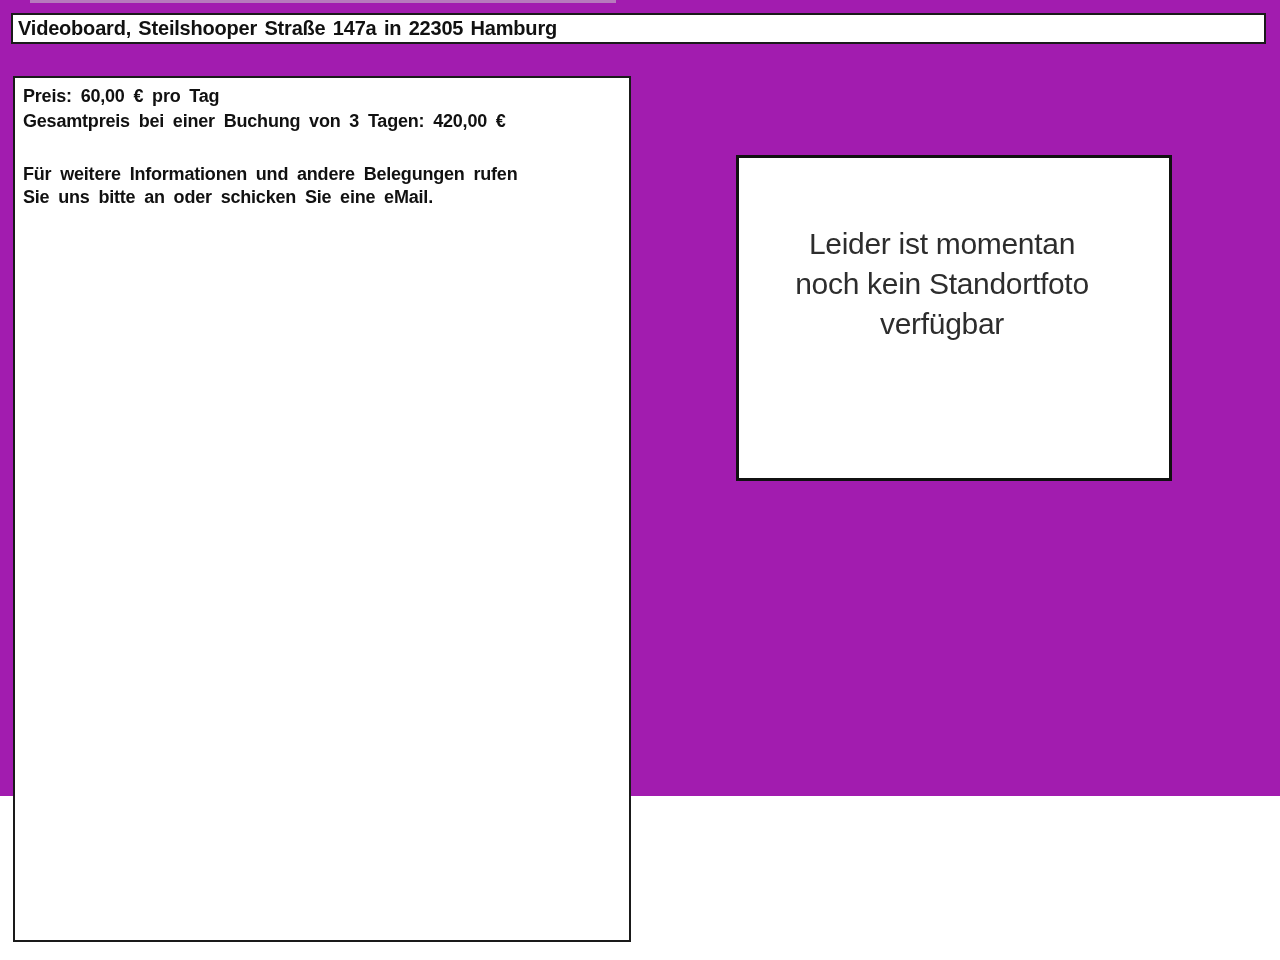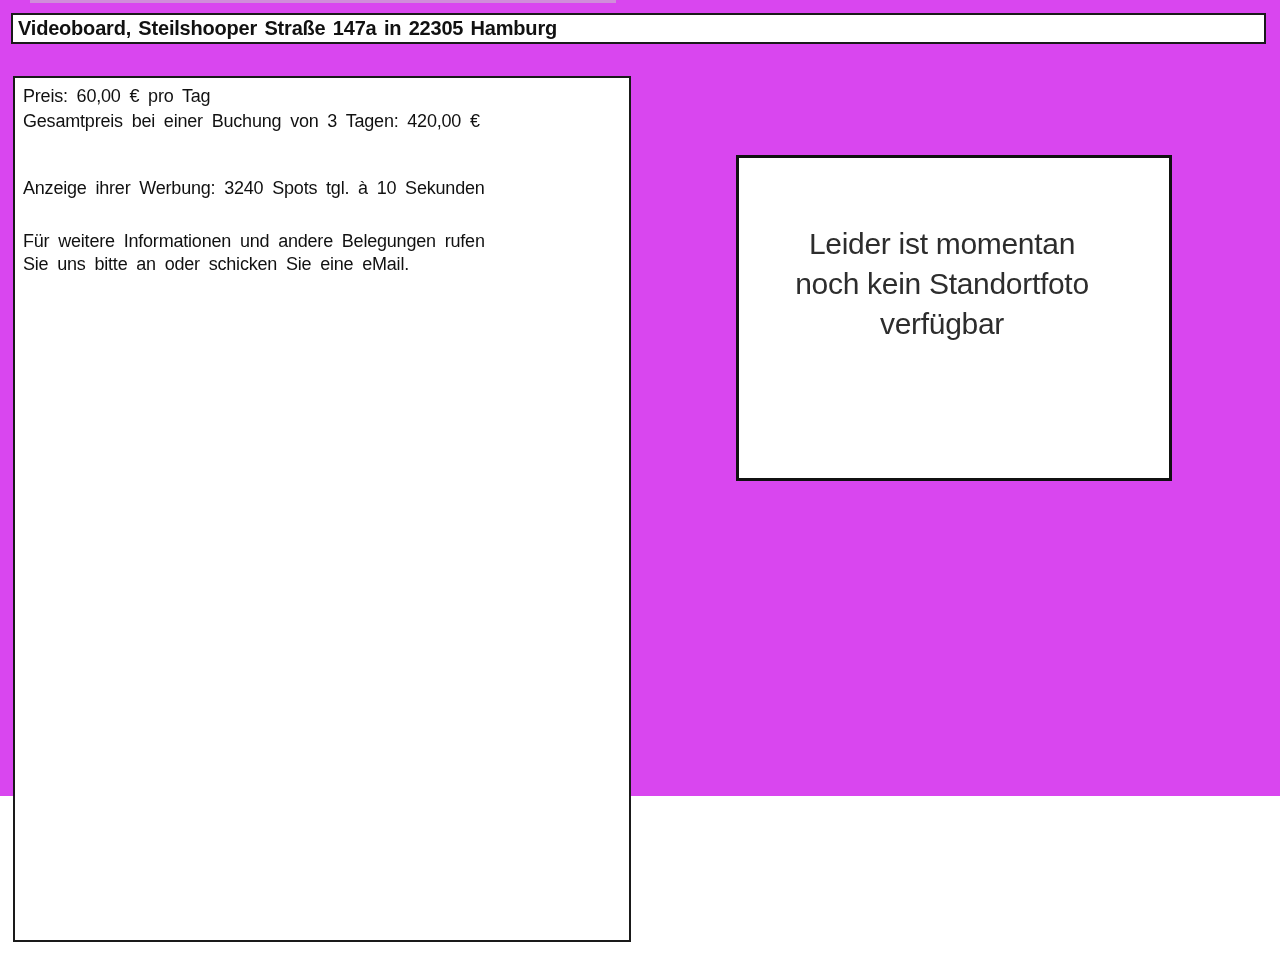--- a/index.html
+++ b/index.html
@@ -9,21 +9,21 @@
     height: 960px;
     background: #ffffff;
     font-family: "Liberation Sans", sans-serif;
     overflow: hidden;
   }
 
   .page {
     position: relative;
     width: 1280px;
     height: 796px;
-    background: #d946ef;
+    background: #a21caf;
   }
 
   
   .scan-artifact {
     position: absolute;
     left: 30px;
     top: 0;
     width: 586px;
     height: 3px;
     background: #c9c9c9;
@@ -58,21 +58,21 @@
     top: 76px;
     width: 618px;
     height: 866px;
     border: 2px solid #1a1a1a;
     background: #ffffff;
     padding: 6px 8px;
   }
 
   .details-box .line {
     font-size: 18px;
-    font-weight: normal;
+    font-weight: bold;
     color: #111111;
     letter-spacing: -0.2px;
     word-spacing: 4px;
     line-height: 25px;
     white-space: nowrap;
   }
 
   .details-box .spots-line {
     margin-top: 42px;
   }
@@ -112,21 +112,20 @@
 
   <div class="scan-artifact"></div>
 
   <div class="header-box">
     <span class="title">Videoboard, Steilshooper Straße 147a in 22305 Hamburg</span>
   </div>
 
   <div class="details-box">
     <p class="line">Preis: 60,00 € pro Tag</p>
     <p class="line">Gesamtpreis bei einer Buchung von 3 Tagen: 420,00 €</p>
-    <p class="line spots-line">Anzeige ihrer Werbung: 3240 Spots tgl. à 10 Sekunden</p>
     <div class="contact-note">
       <p class="line">Für weitere Informationen und andere Belegungen rufen</p>
       <p class="line">Sie uns bitte an oder schicken Sie eine eMail.</p>
     </div>
   </div>
 
   <div class="photo-box">
     <div class="photo-msg">
       <div>Leider ist momentan</div>
       <div>noch kein Standortfoto</div>

